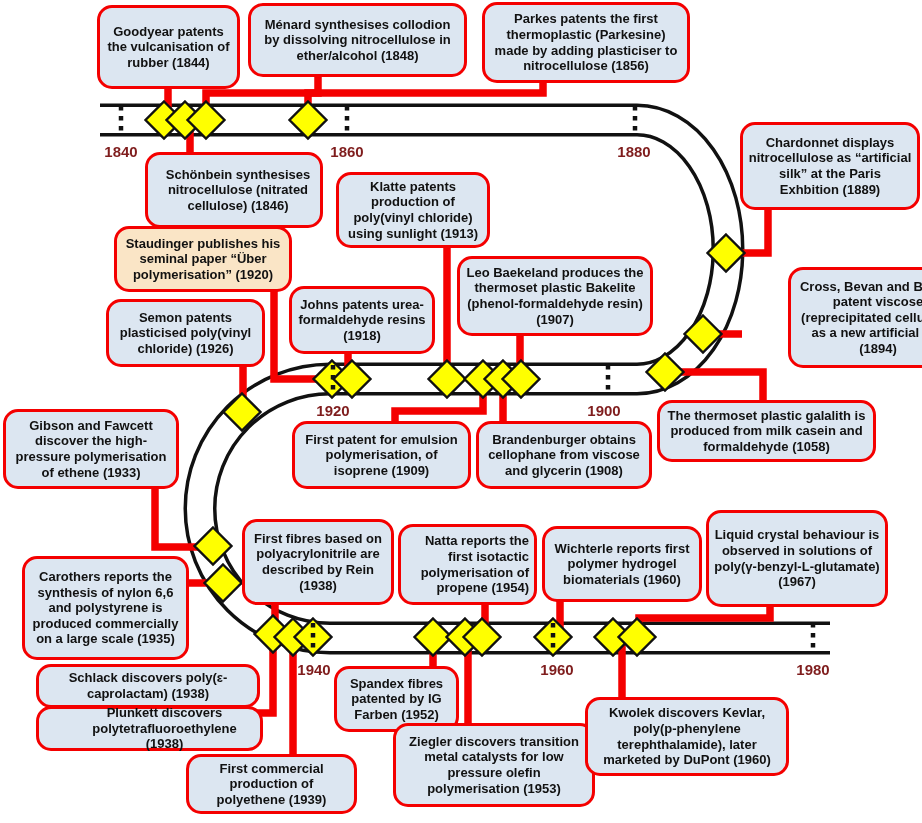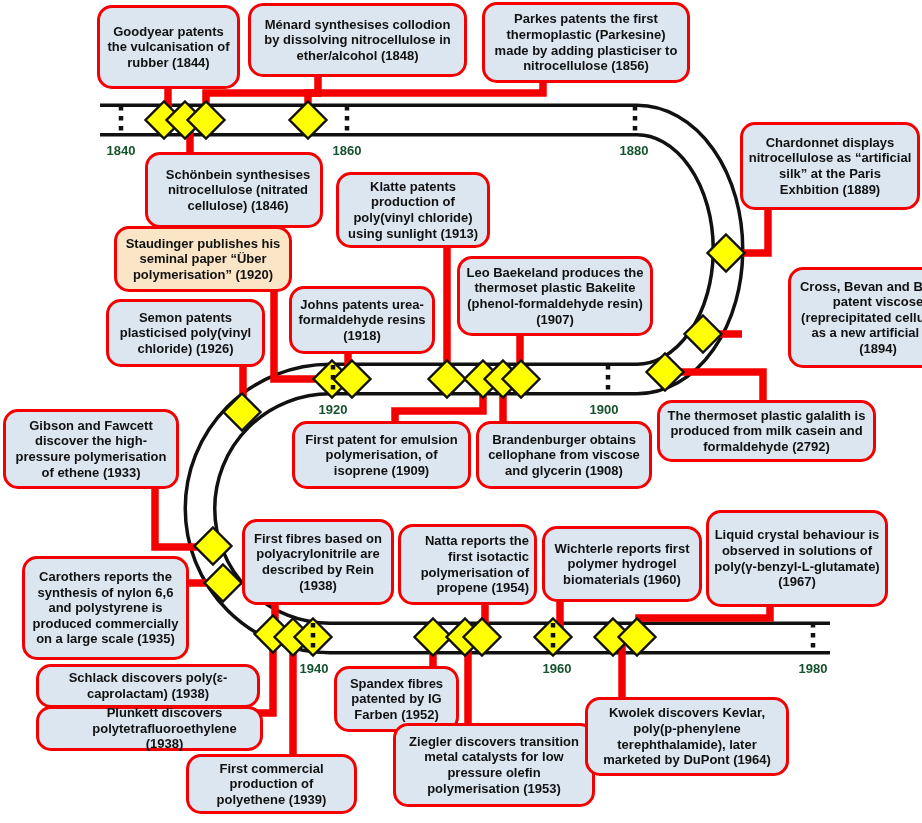--- a/index.html
+++ b/index.html
@@ -12,21 +12,21 @@
     position:absolute;box-sizing:border-box;
     display:flex;align-items:center;justify-content:center;
     text-align:center;padding:2px 5px;
     border:3.5px solid #f40000;border-radius:15px;
     background:#dce6f1;color:#111;
     font-weight:bold;font-size:13px;line-height:1.2;
   }
   .box.tan{background:#fae5c6;}
   .year{
     position:absolute;transform:translateX(-50%);
-    font-weight:bold;font-size:13px;color:#14532d;white-space:nowrap;
+    font-weight:bold;font-size:15px;color:#7f1d1d;white-space:nowrap;
   }
 </style>
 </head>
 <body>
 
 <div id="stage">
 
   <svg id="road-svg" width="922" height="823" viewBox="0 0 922 823">
 
     <path id="road-casing" d="M 100,120 H 637 A 91 129.5 0 0 1 637,379 H 330 A 130 129.5 0 0 0 330,638 H 830" fill="none" stroke="#111111" stroke-width="33"></path>
@@ -110,28 +110,28 @@
   <div class="box" style="left:248px;top:3px;width:219px;height:74px;">Ménard synthesises collodion by dissolving nitrocellulose in ether/alcohol (1848)</div>
   <div class="box" style="left:482px;top:2px;width:208px;height:81px;">Parkes patents the first thermoplastic (Parkesine) made by adding plasticiser to nitrocellulose (1856)</div>
   <div class="box" style="left:145px;top:152px;width:178px;height:76px;padding-left:13px;">Schönbein synthesises nitrocellulose (nitrated cellulose) (1846)</div>
   <div class="box" style="left:740px;top:122px;width:180px;height:88px;">Chardonnet displays nitrocellulose as “artificial silk” at the Paris Exhbition (1889)</div>
   <div class="box" style="left:336px;top:172px;width:154px;height:76px;">Klatte patents production of poly(vinyl chloride) using sunlight (1913)</div>
   <div class="box tan" style="left:114px;top:226px;width:178px;height:66px;">Staudinger publishes his seminal paper “Über polymerisation” (1920)</div>
   <div class="box" style="left:289px;top:286px;width:146px;height:68px;">Johns patents urea-formaldehyde resins (1918)</div>
   <div class="box" style="left:457px;top:256px;width:196px;height:80px;">Leo Baekeland produces the thermoset plastic Bakelite (phenol-formaldehyde resin) (1907)</div>
   <div class="box" style="left:740px;top:267px;width:180px;height:101px;margin-left:48px;">Cross, Bevan and Beadle patent viscose (reprecipitated cellulose) as a new artificial silk (1894)</div>
   <div class="box" style="left:106px;top:299px;width:159px;height:68px;">Semon patents plasticised poly(vinyl chloride) (1926)</div>
-  <div class="box" style="left:657px;top:400px;width:219px;height:62px;">The thermoset plastic galalith is produced from milk casein and formaldehyde (2792)</div>
+  <div class="box" style="left:657px;top:400px;width:219px;height:62px;">The thermoset plastic galalith is produced from milk casein and formaldehyde (1058)</div>
   <div class="box" style="left:292px;top:421px;width:179px;height:68px;">First patent for emulsion polymerisation, of isoprene (1909)</div>
   <div class="box" style="left:476px;top:421px;width:176px;height:68px;">Brandenburger obtains cellophane from viscose and glycerin (1908)</div>
   <div class="box" style="left:3px;top:409px;width:176px;height:80px;">Gibson and Fawcett discover the high-pressure polymerisation of ethene (1933)</div>
   <div class="box" style="left:242px;top:519px;width:152px;height:86px;">First fibres based on polyacrylonitrile are described by Rein (1938)</div>
   <div class="box" style="left:398px;top:524px;width:139px;height:81px;text-align:right;">Natta reports the first isotactic polymerisation of propene (1954)</div>
   <div class="box" style="left:542px;top:526px;width:160px;height:76px;">Wichterle reports first polymer hydrogel biomaterials (1960)</div>
   <div class="box" style="left:706px;top:510px;width:182px;height:97px;">Liquid crystal behaviour is observed in solutions of poly(γ-benzyl-L-glutamate) (1967)</div>
   <div class="box" style="left:22px;top:556px;width:167px;height:104px;">Carothers reports the synthesis of nylon 6,6 and polystyrene is produced commercially on a large scale (1935)</div>
   <div class="box" style="left:36px;top:664px;width:224px;height:44px;">Schlack discovers poly(ε-caprolactam) (1938)</div>
   <div class="box" style="left:36px;top:706px;width:227px;height:45px;padding-left:35px;">Plunkett discovers polytetrafluoroethylene (1938)</div>
   <div class="box" style="left:186px;top:754px;width:171px;height:60px;">First commercial production of polyethene (1939)</div>
   <div class="box" style="left:334px;top:666px;width:125px;height:66px;">Spandex fibres patented by IG Farben (1952)</div>
   <div class="box" style="left:393px;top:723px;width:202px;height:84px;">Ziegler discovers transition metal catalysts for low pressure olefin polymerisation (1953)</div>
-  <div class="box" style="left:585px;top:697px;width:204px;height:79px;">Kwolek discovers Kevlar, poly(p-phenylene terephthalamide), later marketed by DuPont (1964)</div>
+  <div class="box" style="left:585px;top:697px;width:204px;height:79px;">Kwolek discovers Kevlar, poly(p-phenylene terephthalamide), later marketed by DuPont (1960)</div>
 </div>
 
 </body></html>

